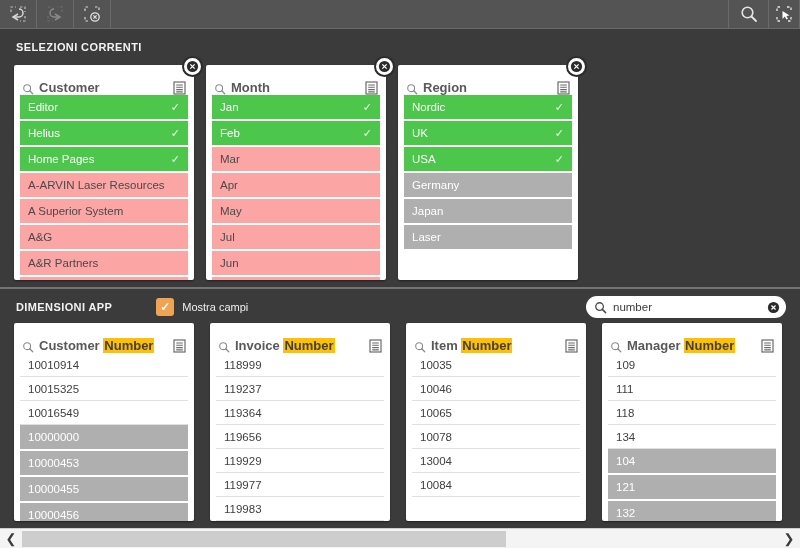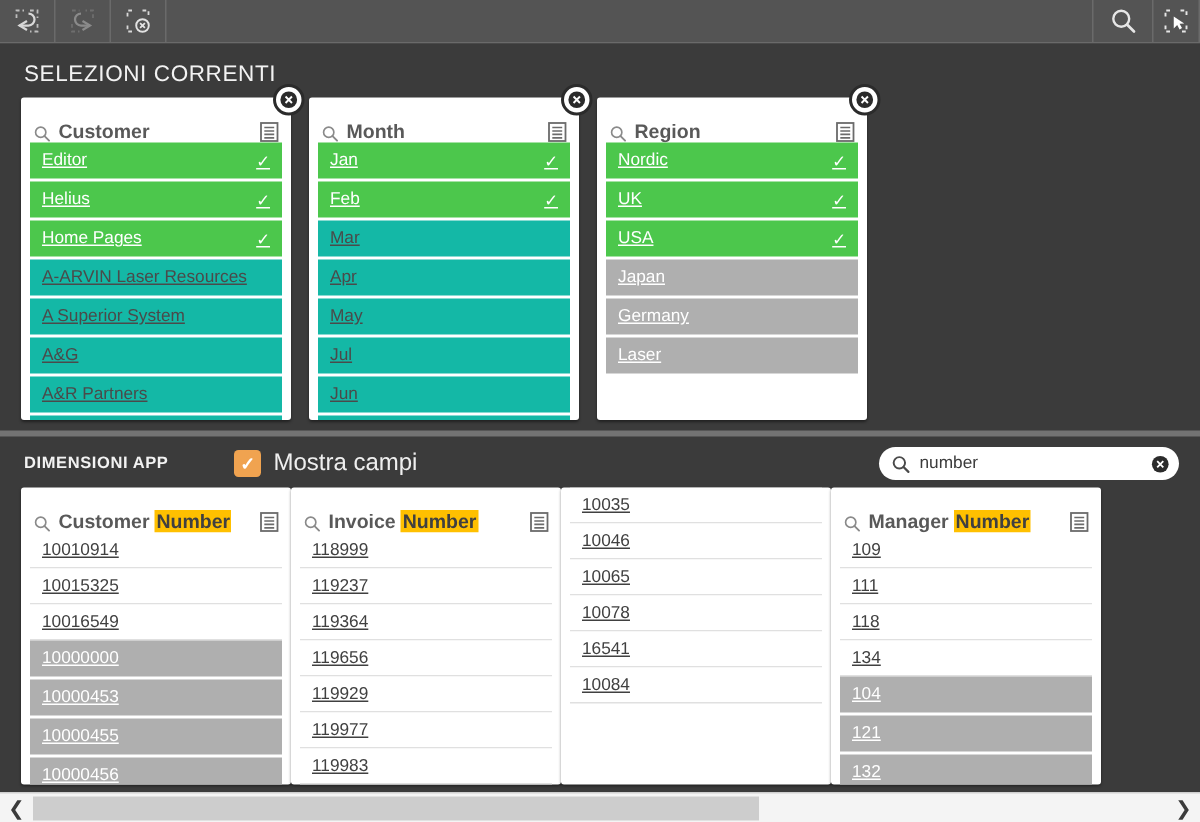--- a/index.html
+++ b/index.html
@@ -29,22 +29,22 @@
   .tool-btn svg { display: block; }
 
   
   .sel-section {
     position: relative;
     height: 258px;
     background: #3b3b3b;
   }
   .sec-title {
     color: #f2f2f2;
-    font-size: 15px;
-    font-weight: normal;
+    font-size: 11px;
+    font-weight: bold;
     letter-spacing: .4px;
     padding: 12px 0 0 16px;
   }
 
   .panels-row {
     position: absolute;
     top: 36px; left: 14px;
     display: flex;
     gap: 12px;
   }
@@ -81,24 +81,23 @@
 
   .rows { padding: 0 6px 0 6px; }
   .row {
     height: 24px;
     display: flex; align-items: center;
     padding: 0 8px;
     font-size: 11.5px;
     margin-bottom: 2px;
     white-space: nowrap;
     overflow: hidden;
-    text-decoration: underline;
   }
   .row.selected { background: #4cc74c; color: #ffffff; }
-  .row.alt      { background: #14b8a6; color: #4a4a4a; }
+  .row.alt      { background: #fca5a5; color: #4a4a4a; }
   .row.excluded { background: #afafaf; color: #ffffff; }
   .row.plain    { background: #ffffff; color: #404040; border-bottom: 1px solid #e0e0e0; margin-bottom: 0; height: 24px; }
   .row .tick { margin-left: auto; font-size: 11px; }
 
   .close-badge {
     position: absolute;
     top: -9px; right: -9px;
     width: 21px; height: 21px;
     border-radius: 50%;
     background: #ffffff;
@@ -106,59 +105,59 @@
     display: flex; align-items: center; justify-content: center;
     cursor: pointer;
   }
   .panel-wrap { position: relative; }
 
   
   .dim-section {
     position: relative;
     height: 261px;
     background: #3b3b3b;
-    border-top: 4px solid #737373;
+    border-top: 2px solid #737373;
   }
   .dim-bar {
     height: 36px;
     display: flex; align-items: center;
     padding: 0 14px 0 16px;
   }
   .dim-title {
     color: #f2f2f2; font-size: 11px; font-weight: bold; letter-spacing: .4px;
   }
   .chk-wrap {
     display: flex; align-items: center; gap: 8px;
     margin-left: 44px;
   }
   .chk {
     width: 18px; height: 18px; border-radius: 3px;
     background: #f0a350;
     display: flex; align-items: center; justify-content: center;
     color: #ffffff; font-size: 12px; font-weight: bold;
   }
-  .chk-label { color: #efefef; font-size: 16px; }
+  .chk-label { color: #efefef; font-size: 11px; }
 
   .search-box {
     margin-left: auto;
     width: 200px; height: 22px;
     background: #ffffff;
     border-radius: 11px;
     display: flex; align-items: center;
     padding: 0 6px 0 8px;
     gap: 6px;
   }
   .search-val { flex: 1; font-size: 11.5px; color: #3b3b3b; }
   .search-clear { cursor: pointer; }
 
   .dim-panels {
     position: absolute;
     top: 34px; left: 14px;
     display: flex;
-    gap: 0;
+    gap: 16px;
   }
   .panel.dim { width: 180px; height: 198px; }
 
   
   .hscroll {
     position: absolute;
     bottom: 0; left: 0;
     width: 800px; height: 20px;
     background: #f4f4f4;
     border-top: 1px solid #cfcfcf;
@@ -353,24 +352,24 @@
             </div>
             <div class="row selected">
               <span>UK</span>
               <span class="tick">✓</span>
             </div>
             <div class="row selected">
               <span>USA</span>
               <span class="tick">✓</span>
             </div>
             <div class="row excluded">
+              <span>Germany</span>
+            </div>
+            <div class="row excluded">
               <span>Japan</span>
-            </div>
-            <div class="row excluded">
-              <span>Germany</span>
             </div>
             <div class="row excluded">
               <span>Laser</span>
             </div>
           </div>
         </div>
         <div class="close-badge">
           <svg width="13" height="13" viewBox="0 0 14 14">
             <circle cx="7" cy="7" r="6" fill="#2b2b2b"></circle>
             <path d="M4.7 4.7 L9.3 9.3 M9.3 4.7 L4.7 9.3" stroke="#ffffff" stroke-width="1.4"></path>
@@ -466,35 +465,46 @@
           </div>
           <div class="row plain">
             <span>119977</span>
           </div>
           <div class="row plain">
             <span>119983</span>
           </div>
         </div>
       </div>
       <div class="panel dim">
+        <div class="panel-head">
+          <svg width="12" height="12" viewBox="0 0 14 14">
+            <circle cx="6" cy="6" r="4" fill="none" stroke="#8a8a8a" stroke-width="1.3"></circle>
+            <path d="M9 9 L12.5 12.5" stroke="#8a8a8a" stroke-width="1.5" stroke-linecap="round"></path>
+          </svg>
+          <div class="panel-title"><span>Item </span><span class="hl">Number</span></div>
+          <svg class="list-icon" width="13" height="14" viewBox="0 0 13 14">
+            <rect x="1" y="1" width="11" height="12" fill="none" stroke="#6b6b6b" stroke-width="1.2"></rect>
+            <path d="M3.2 4h6.6 M3.2 6.3h6.6 M3.2 8.6h6.6 M3.2 10.9h6.6" stroke="#6b6b6b" stroke-width="1.1"></path>
+          </svg>
+        </div>
         <div class="rows">
           <div class="row plain">
             <span>10035</span>
           </div>
           <div class="row plain">
             <span>10046</span>
           </div>
           <div class="row plain">
             <span>10065</span>
           </div>
           <div class="row plain">
             <span>10078</span>
           </div>
           <div class="row plain">
-            <span>16541</span>
+            <span>13004</span>
           </div>
           <div class="row plain">
             <span>10084</span>
           </div>
         </div>
       </div>
       <div class="panel dim">
         <div class="panel-head">
           <svg width="12" height="12" viewBox="0 0 14 14">
             <circle cx="6" cy="6" r="4" fill="none" stroke="#8a8a8a" stroke-width="1.3"></circle>

